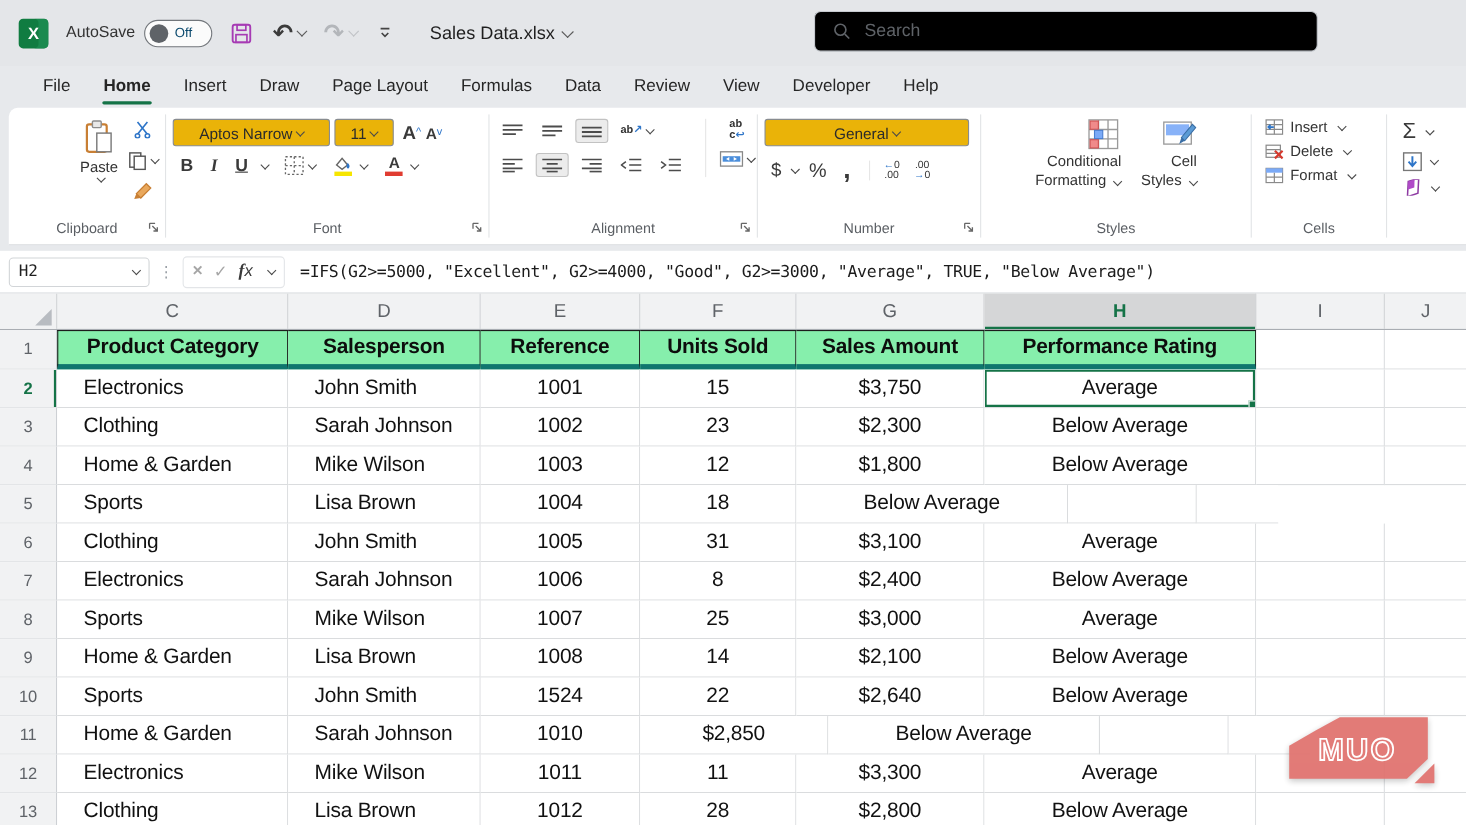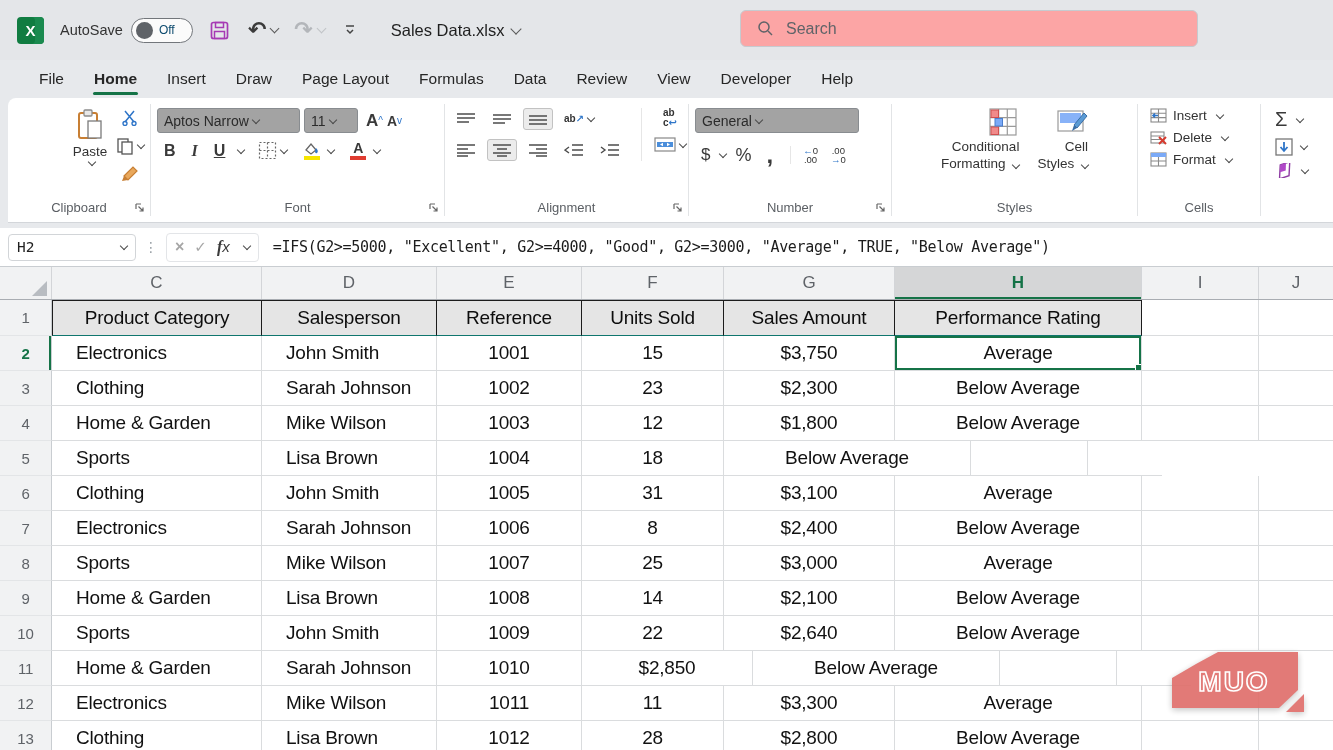--- a/index.html
+++ b/index.html
@@ -18,21 +18,21 @@
   .knob{width:17px;height:17px;border-radius:50%;background:#5f6368;}
   .toggle-label{font-size:12px;color:#0c4a6e;}
   .qbtn{display:flex;align-items:center;margin-left:14px;color:#3b3b3b;user-select:none;}
   .save-ic{margin-left:16px;}
   .undo-ic{font-size:22px;font-weight:600;color:#3b3b3b;line-height:1;}
   .redo-ic{font-size:22px;font-weight:600;color:#b3b6ba;line-height:1;}
   .chv{display:inline-block;width:6px;height:6px;border-right:1.4px solid #5a5a5a;border-bottom:1.4px solid #5a5a5a;transform:rotate(45deg);margin-left:5px;margin-top:-3px;vertical-align:middle;}
   .chv.dis{border-color:#c0c3c6;}
   .filename{margin-left:34px;font-size:16.5px;color:#1f1f1f;display:flex;align-items:center;}
   .filename .chv{width:7px;height:7px;margin-left:8px;}
-  .searchbox{position:absolute;left:740px;top:10px;width:458px;height:37px;background:#fca5a5;border:1px solid #c6cacf;border-radius:6px;display:flex;align-items:center;padding-left:16px;box-sizing:border-box;gap:12px;}
+  .searchbox{position:absolute;left:740px;top:10px;width:458px;height:37px;background:#000000;border:1px solid #c6cacf;border-radius:6px;display:flex;align-items:center;padding-left:16px;box-sizing:border-box;gap:12px;}
   .searchbox span{font-size:16px;color:#5f6368;}
   
   .menubar{position:absolute;top:60px;left:0;right:0;height:38px;display:flex;align-items:center;padding-left:24px;}
   .mtab{font-size:15.5px;color:#262626;padding:0 15px;height:100%;display:flex;align-items:center;position:relative;cursor:default;}
   .mtab.active{font-weight:700;}
   .mtab.active::after{content:"";position:absolute;left:14px;right:14px;bottom:3px;height:3px;background:#157347;border-radius:2px;}
   
   .ribbon{position:absolute;top:98px;left:8px;right:0;height:125px;background:#fff;border-radius:8px 0 0 0;border-bottom:1px solid #d3d6da;display:flex;box-sizing:border-box;}
   .rgroup{position:relative;display:flex;flex-direction:column;box-sizing:border-box;}
   .rcontent{flex:1;display:flex;align-items:flex-start;padding:8px 6px 0 6px;}
@@ -41,21 +41,21 @@
   .launcher{position:absolute;right:5px;bottom:5px;}
   .icbtn{display:flex;align-items:center;justify-content:center;color:#3c3c3c;cursor:default;}
   .schv{display:inline-block;width:5px;height:5px;border-right:1.3px solid #4a4a4a;border-bottom:1.3px solid #4a4a4a;transform:rotate(45deg);margin-left:4px;margin-top:-2px;}
   
   .paste-btn{display:flex;flex-direction:column;align-items:center;width:58px;font-size:13.5px;color:#333;gap:2px;padding-top:2px;}
   .clip-col{display:flex;flex-direction:column;gap:8px;margin-left:4px;margin-top:2px;}
   .clip-col .icbtn{height:20px;}
   
   .fontgrid{display:flex;flex-direction:column;gap:8px;width:100%;padding-top:2px;}
   .frow{display:flex;align-items:center;gap:4px;}
-  .combo{border:1px solid #888c90;border-radius:3px;background:#a3a3a3;height:25px;display:flex;align-items:center;justify-content:flex-start;padding:0 6px;font-size:14px;box-sizing:border-box;}
+  .combo{border:1px solid #888c90;border-radius:3px;background:#eab308;height:25px;display:flex;align-items:center;justify-content:center;padding:0 6px;font-size:14px;box-sizing:border-box;}
   .fmt-letter{font-size:16px;font-weight:700;color:#3a3a3a;padding:0 7px;}
   .ital{font-family:"Liberation Serif","DejaVu Serif",serif;font-style:italic;font-weight:600;}
   .undl{text-decoration:underline;}
   .colorbar{display:flex;flex-direction:column;align-items:center;line-height:1;padding:0 4px;}
   .colorbar b{font-size:14px;color:#3a3a3a;}
   .bar{width:16px;height:4px;margin-top:1px;}
   .grow-a{font-size:17px;font-weight:600;color:#3a3a3a;}
   .tiny-mark{font-size:10px;color:#2e75c8;vertical-align:super;}
   
   .al-cols{display:flex;gap:10px;padding-top:2px;}
@@ -95,21 +95,21 @@
   .ch.corner::after{content:"";position:absolute;right:4px;bottom:3px;width:0;height:0;border-left:15px solid transparent;border-bottom:15px solid #b8bcc1;}
   .ch.active{background:#d5d6d7;color:#157347;box-shadow:inset 0 -2px 0 #157347;font-weight:600;}
   .srow{display:flex;height:35px;box-sizing:border-box;}
   .srow.hdr{height:36px;}
   .cell{display:flex;align-items:center;box-sizing:border-box;border-right:1px solid #dadcde;border-bottom:1px solid #dadcde;font-size:19px;letter-spacing:-0.2px;color:#111;background:#fff;overflow:hidden;}
   .rh{justify-content:center;background:#f1f2f3;font-size:15px;color:#5f6368;border-right:1px solid #c9cdd1;border-bottom:1px solid #e3e5e7;}
   .rh.sel-rh{color:#157347;font-weight:600;box-shadow:inset -2px 0 0 #157347;}
   .left{justify-content:flex-start;padding-left:24px;}
   .ctr{justify-content:center;}
   .w-rh{width:52px;}.w-c0{width:210px;}.w-c1{width:175px;}.w-c2{width:145px;}.w-c3{width:142px;}.w-c4{width:171px;}.w-c5{width:247px;}.w-c6{width:117px;}.w-c7{width:74px;border-right:none;}
-  .hcell{background:#e5e5e5;font-weight:400;justify-content:center;border-top:1px solid #1c1c1c;border-bottom:1px solid #0f766e;border-right:1px solid #1c1c1c;color:#0d0d0d;}
+  .hcell{background:#86efac;font-weight:700;justify-content:center;border-top:1px solid #1c1c1c;border-bottom:5px solid #0f766e;border-right:1px solid #1c1c1c;color:#0d0d0d;}
   .hcell.first{border-left:1px solid #1c1c1c;}
   .sel-cell{position:relative;box-shadow:inset 0 0 0 2px #157347;}
   .sel-cell::after{content:"";position:absolute;right:-1px;bottom:-1px;width:7px;height:7px;background:#157347;border:1px solid #fff;box-sizing:border-box;}
   
   .muo{position:absolute;left:1166px;top:650px;opacity:0.93;filter:drop-shadow(0 2px 3px rgba(0,0,0,0.25));}
 </style>
 </head>
 <body>
 
 <div class="titlebar">
@@ -355,21 +355,21 @@
           <path d="M4.5 4.5 L9 9 M9 5.5 V9 H5.5" stroke="#666" stroke-width="1.2" fill="none"></path>
         </svg>
     </span>
   </div>
   <div class="rsep"></div>
 
   <div class="rgroup" style="width:202px;">
     <div class="rcontent">
       <div class="numgrid">
         <div class="frow">
-          <div class="combo" style="width:164px;">
+          <div class="combo" style="width:186px;">
             <span>General</span>
               <span class="schv"></span>
           </div>
         </div>
         <div class="frow" style="gap:3px;">
           <span class="icbtn">
               <span class="num-sym">$</span>
               <span class="schv"></span>
             </span>
           <span class="icbtn num-sym" style="font-size:18px;">%</span>
@@ -619,21 +619,21 @@
     <div class="cell ctr w-c4">$2,100</div>
     <div class="cell ctr w-c5">Below Average</div>
     <div class="cell ctr w-c6"></div>
     <div class="cell ctr w-c7"></div>
   </div>
 
   <div class="srow">
     <div class="cell rh w-rh">10</div>
     <div class="cell left w-c0">Sports</div>
     <div class="cell left w-c1">John Smith</div>
-    <div class="cell ctr w-c2">1009</div>
+    <div class="cell ctr w-c2">1524</div>
     <div class="cell ctr w-c3">22</div>
     <div class="cell ctr w-c4">$2,640</div>
     <div class="cell ctr w-c5">Below Average</div>
     <div class="cell ctr w-c6"></div>
     <div class="cell ctr w-c7"></div>
   </div>
 
   <div class="srow">
     <div class="cell rh w-rh">11</div>
     <div class="cell left w-c0">Home &amp; Garden</div>

